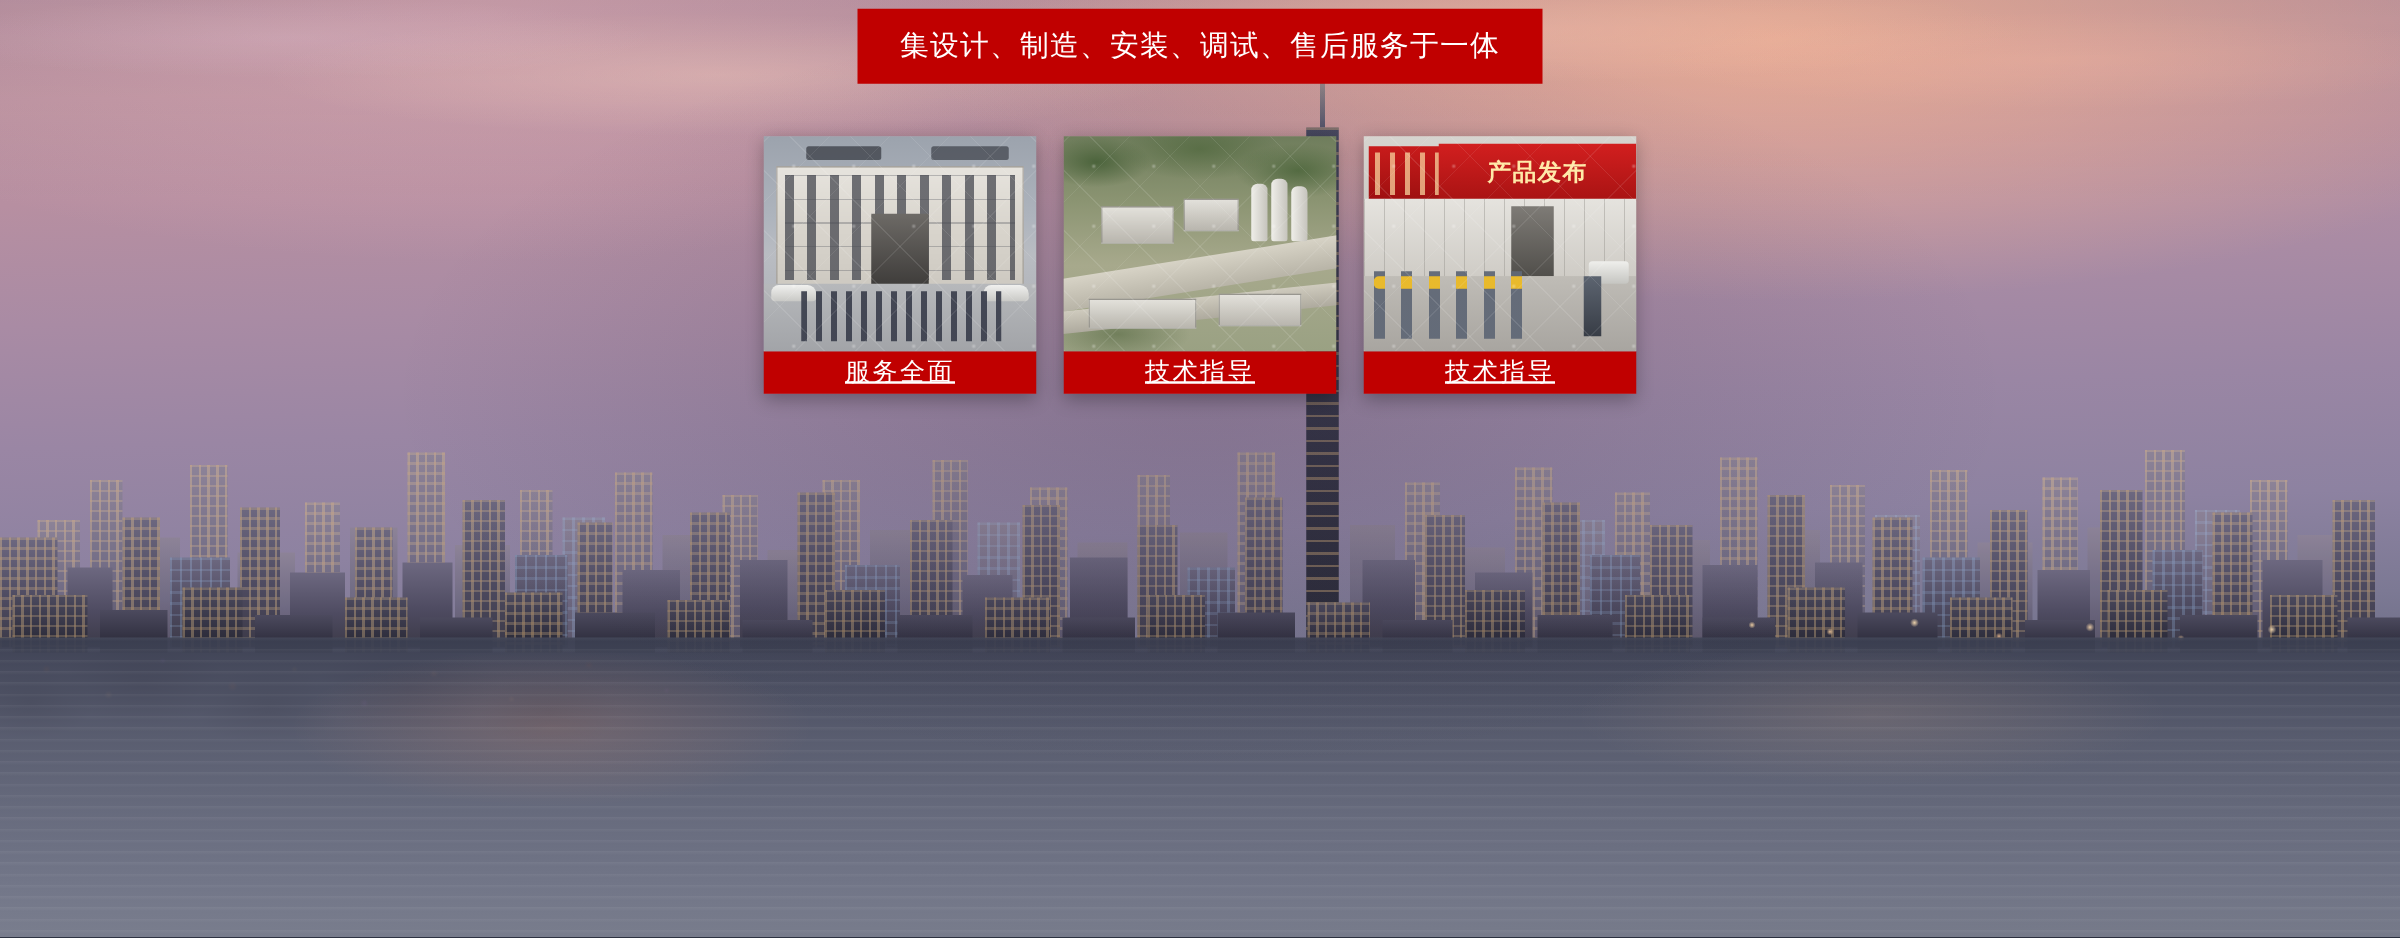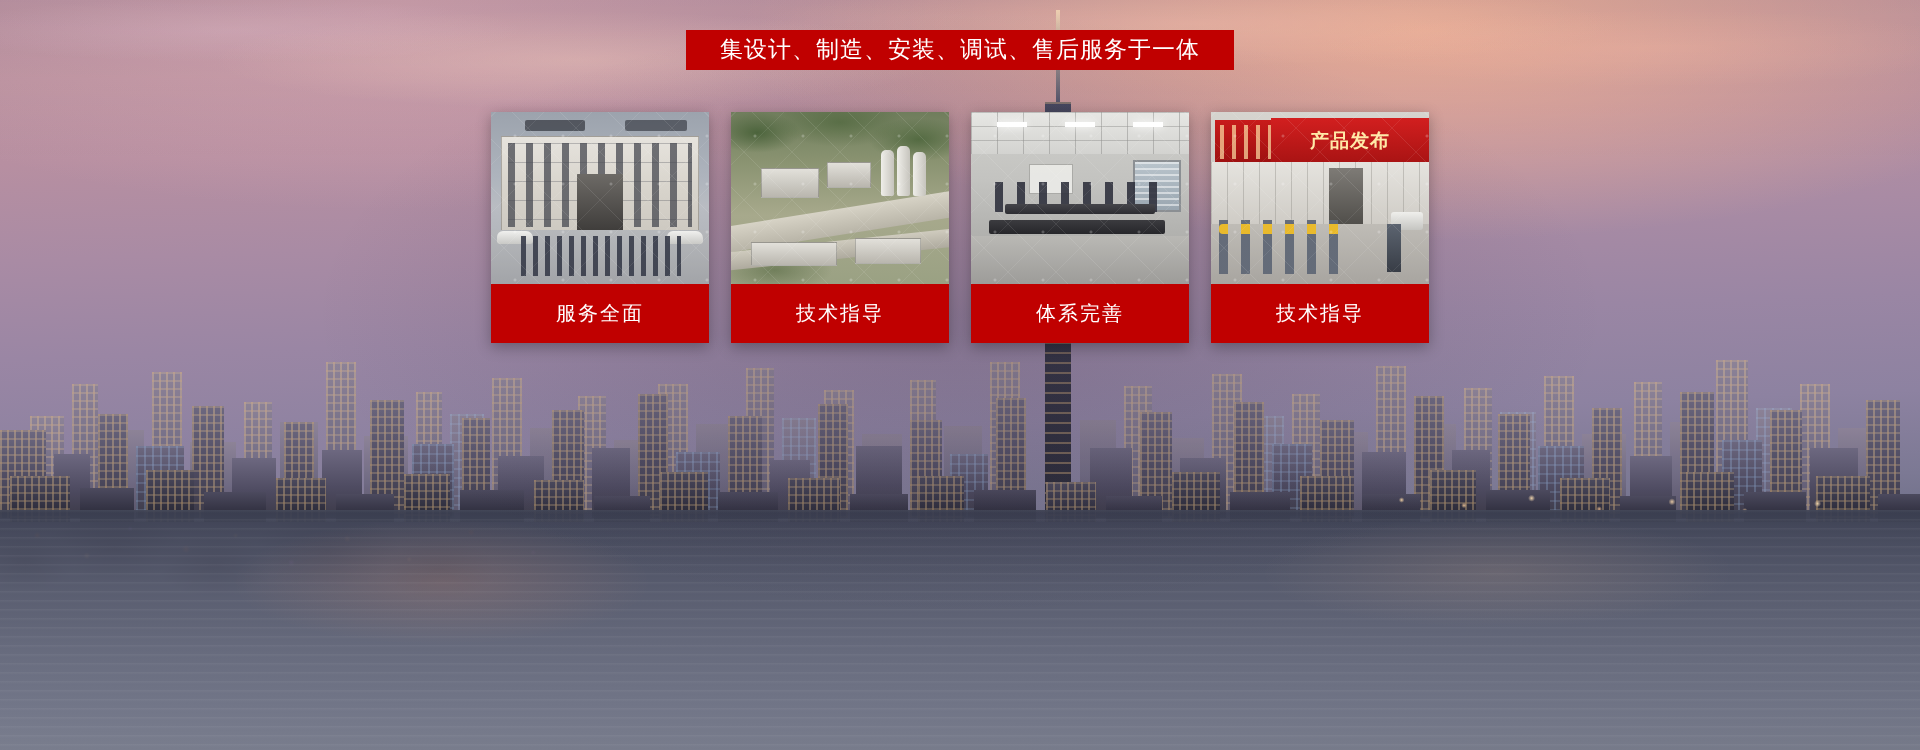--- a/index.html
+++ b/index.html
@@ -159,52 +159,52 @@
     font-size:62px;
     font-weight:bold;
     letter-spacing:2px;
     color:#ffffff;
     text-shadow:3px 4px 6px rgba(30,20,40,.55);
     white-space:nowrap;
     line-height:1;
   }
 
   .subtitle-bar{
-    margin-top:30px;
+    margin-top:7px;
     background:#c00000;
     color:#ffffff;
     font-size:23px;
     letter-spacing:1px;
-    padding:6px 34px;
+    padding:16px 34px;
     white-space:nowrap;
     line-height:1.2;
   }
 
   .cards{
     margin-top:42px;
     display:flex;
     gap:22px;
   }
   .card{
     width:218px;
     background:rgba(255,255,255,.06);
     box-shadow:0 4px 14px rgba(0,0,0,.3);
   }
   .card-photo{
     position:relative;
     width:218px; height:172px;
     overflow:hidden;
   }
   .card-cap{
-    height:59px;
+    height:34px;
     background:#c00000;
     color:#fff;
     font-size:20px;
     letter-spacing:2px;
-    display:flex; align-items:center; justify-content:center;
+    display:flex; align-items:center; justify-content:center;text-decoration:underline;
   }
   .wm{
     position:absolute; inset:0;
     background-image:
       repeating-linear-gradient(45deg, rgba(255,255,255,.10) 0 1px, rgba(255,255,255,0) 1px 34px),
       repeating-linear-gradient(-45deg, rgba(255,255,255,.08) 0 1px, rgba(255,255,255,0) 1px 34px);
     pointer-events:none;
   }
   .wm-dot{
     position:absolute; inset:0;
@@ -553,37 +553,20 @@
           <div class="plantblk" style="left:124px; top:126px; width:66px; height:26px;"></div>
           <div class="silo" style="left:150px; top:38px; height:46px;"></div>
           <div class="silo" style="left:166px; top:34px; height:50px;"></div>
           <div class="silo" style="left:182px; top:40px; height:44px;"></div>
           <div class="wm"></div>
           <div class="wm-dot"></div>
         </div>
         <div class="card-cap">技术指导</div>
       </div>
 
-      <div class="card">
-        <div class="card-photo p3">
-          <div class="ceil"></div>
-          <div class="lamp" style="left:26px;"></div>
-          <div class="lamp" style="left:94px;"></div>
-          <div class="lamp" style="left:162px;"></div>
-          <div class="win"></div>
-          <div class="wallart"></div>
-          <div class="floor"></div>
-          <div class="ppl"></div>
-          <div class="desk2"></div>
-          <div class="desk"></div>
-          <div class="wm"></div>
-          <div class="wm-dot"></div>
-        </div>
-        <div class="card-cap">体系完善</div>
-      </div>
 
       <div class="card">
         <div class="card-photo p4">
           <div class="leftbanner"></div>
           <div class="bannerred"></div>
           <div class="wall"></div>
           <div class="door"></div>
           <div class="floor"></div>
           <div class="truck"></div>
           <div class="workers"></div>

